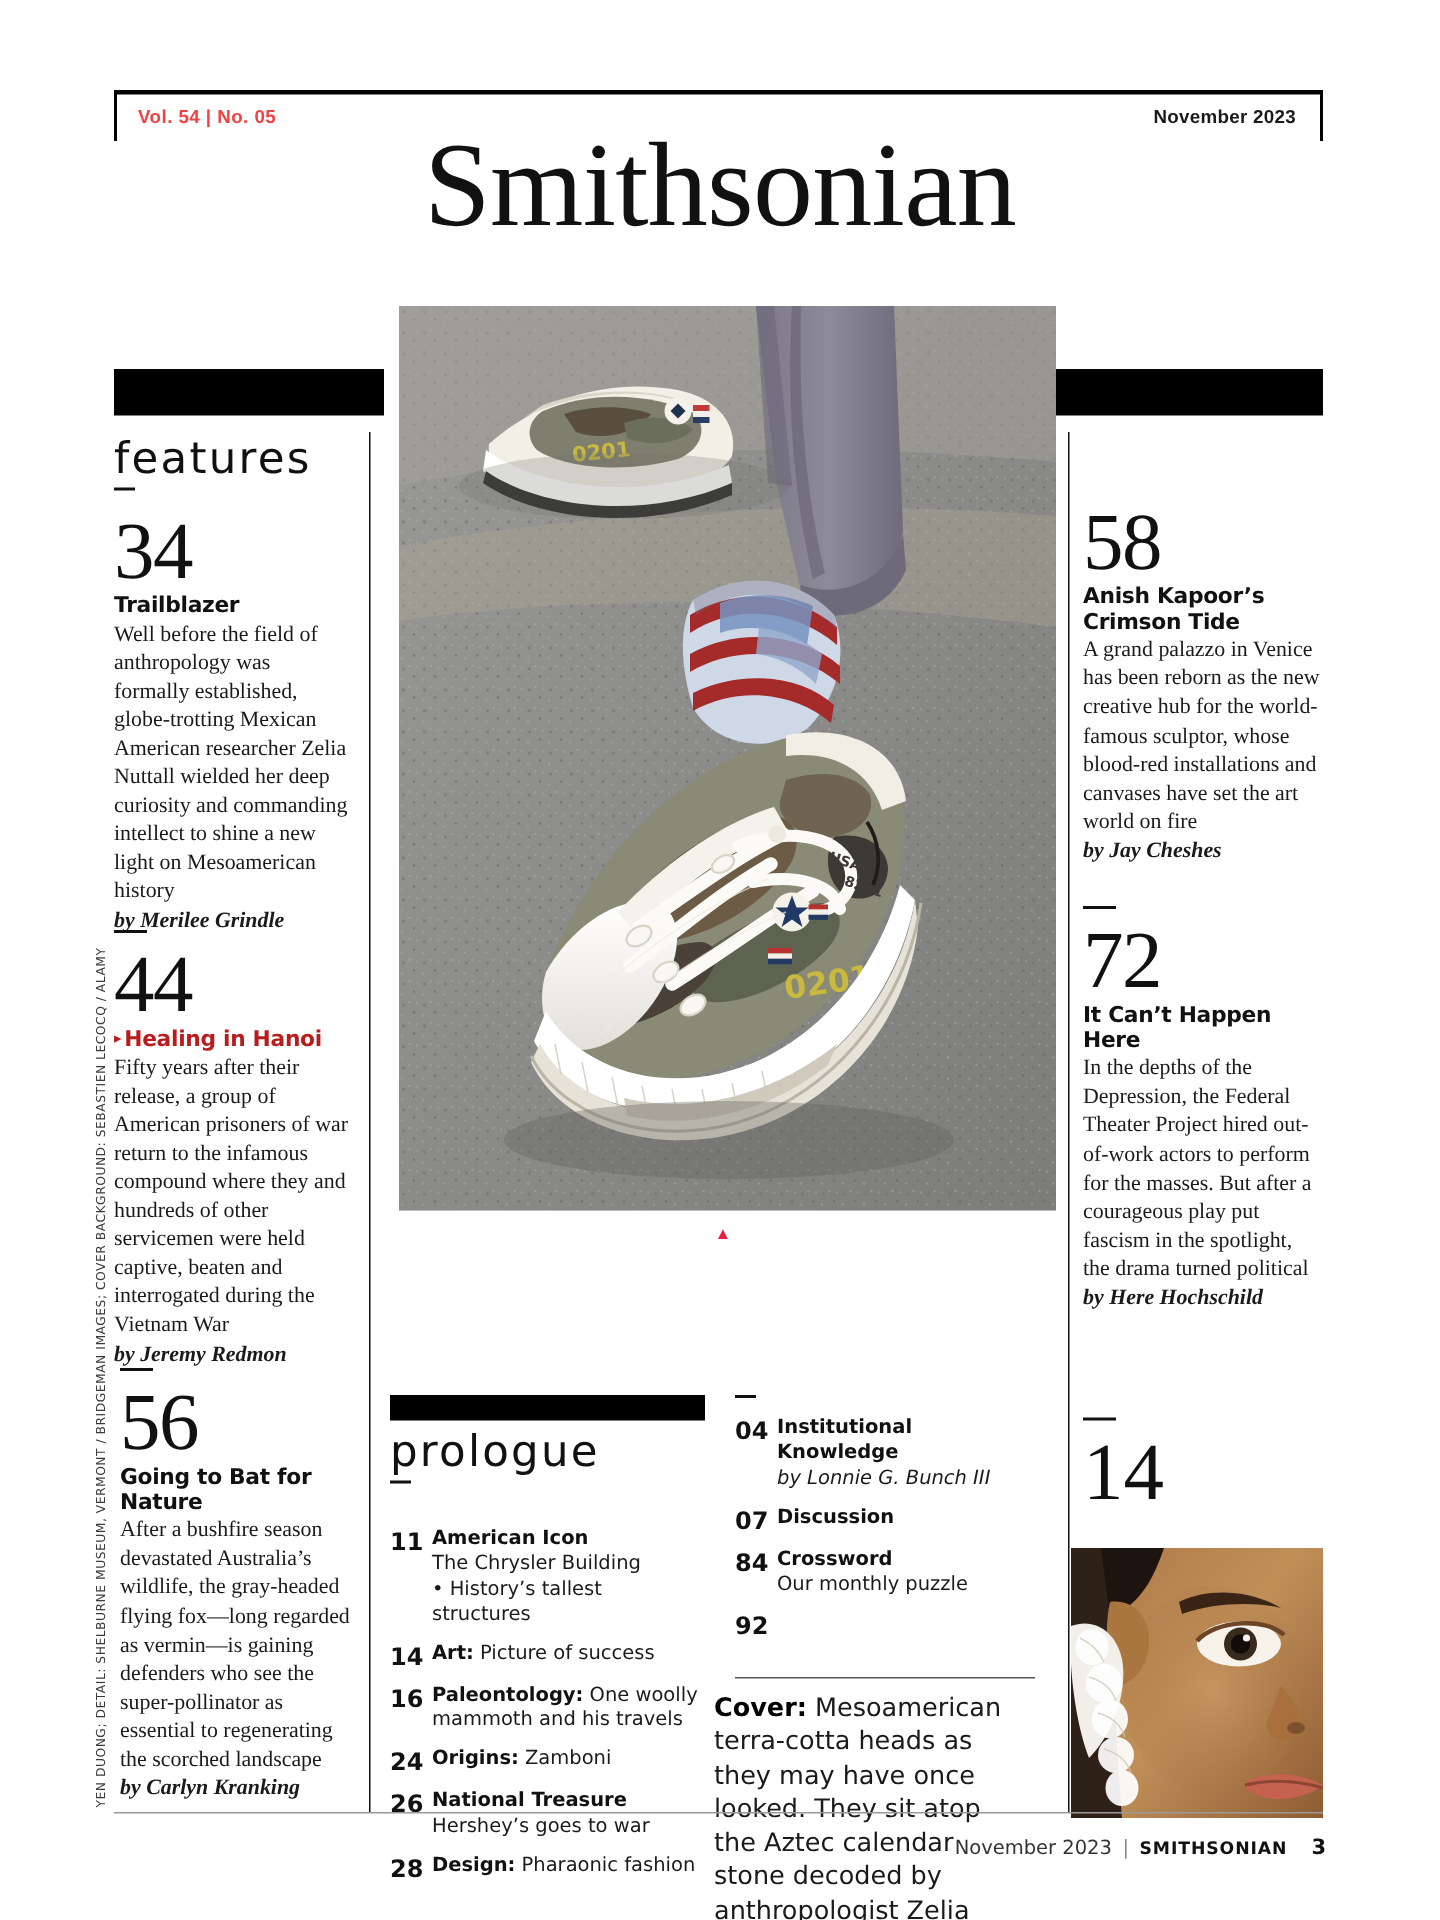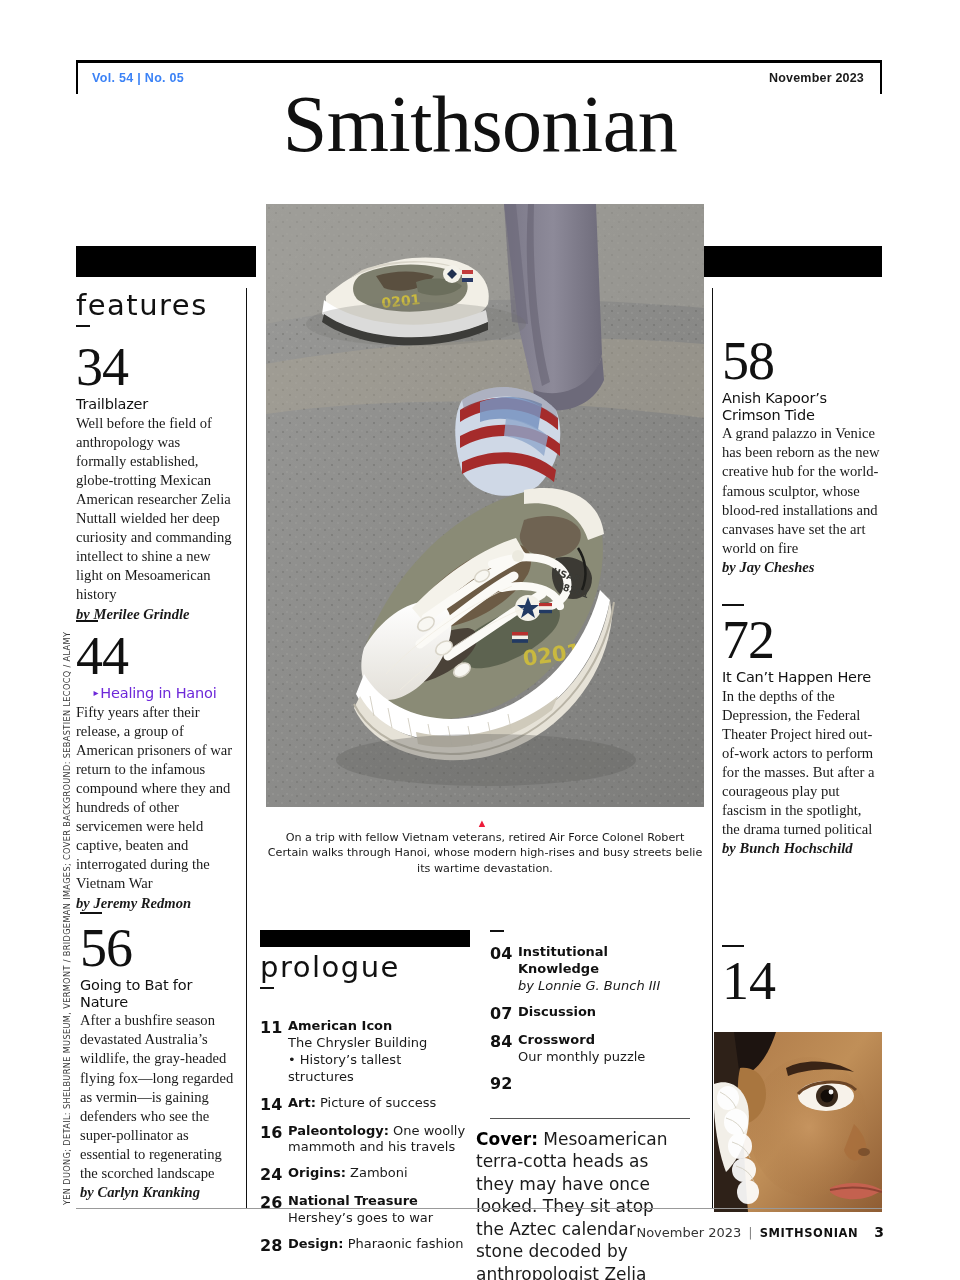--- a/index.html
+++ b/index.html
@@ -31,21 +31,21 @@
   }
   .header-right-rule {
     position: absolute;
     left: 880px; top: 62px; width: 2px; height: 32px;
     background: #000;
   }
 
   .volume {
     position: absolute;
     left: 92px; top: 71px;
-    font-size: 12.5px; font-weight: bold; color: #3b82f6;
+    font-size: 12.5px; font-weight: bold; color: #ef4444;
     letter-spacing: 0.3px;
   }
   .issue-date {
     position: absolute;
     right: 96px; top: 71px;
     font-size: 12.5px; font-weight: bold; color: #1a1a1a;
     letter-spacing: 0.2px;
   }
 
   .masthead {
@@ -102,27 +102,27 @@
   .feature .num {
     font-family: Liberation Serif, serif;
     font-size: 54px;
     line-height: 0.96;
     color: #111;
     letter-spacing: -1px;
   }
   .feature .ttl {
     font-family: "DejaVu Sans", sans-serif;
     font-size: 14.5px;
-    font-weight: normal;
+    font-weight: bold;
     line-height: 1.15;
     color: #111;
     margin-top: 2px;
     letter-spacing: -0.2px;
   }
-  .feature .ttl.red { color: #6d28d9; text-align: center; }
+  .feature .ttl.red { color: #b91c1c; }
   .feature .ttl.red .tri {
     font-size: 10px;
     vertical-align: 2px;
     margin-right: 2px;
   }
   .feature .dek {
     font-family: "Liberation Serif", serif;
     font-size: 14.6px;
     line-height: 1.31;
     color: #1a1a1a;
@@ -337,21 +337,21 @@
     <div class="ttl">Anish Kapoor’s Crimson Tide</div>
     <div class="dek">A grand palazzo in Venice has been reborn as the new creative hub for the world-famous sculptor, whose blood-red installations and canvases have set the art world on fire</div>
     <div class="byline">by Jay Cheshes</div>
   </div>
 
   <div class="feature" id="feat-72">
     <div class="tickrule"></div>
     <div class="num">72</div>
     <div class="ttl">It Can’t Happen Here</div>
     <div class="dek">In the depths of the Depression, the Federal Theater Project hired out-of-work actors to perform for the masses. But after a courageous play put fascism in the spotlight, the drama turned political</div>
-    <div class="byline">by Bunch Hochschild</div>
+    <div class="byline">by Here Hochschild</div>
   </div>
 
   <div id="teaser-14">
     <div class="tickrule"></div>
     <div class="num">14</div>
   </div>
 
   <div class="teaser-photo">
     <svg width="168" height="180" viewBox="0 0 168 180" preserveAspectRatio="xMidYMid slice">
       <defs>
@@ -524,21 +524,20 @@
           <path d="M242 510 L246 530"></path>
       </g>
       <path d="M88 500 C112 548 188 566 252 534 C306 506 340 452 348 398" stroke="#b9b4a6" stroke-width="2" fill="none"></path>
 
       <ellipse cx="220" cy="556" rx="150" ry="26" fill="#5f5f5d" opacity="0.35"></ellipse>
       <ellipse cx="150" cy="120" rx="110" ry="22" fill="#6e6e6c" opacity="0.25"></ellipse>
     </svg>
   </div>
 
   <div class="caption-tri"><span>▲</span></div>
-  <div class="photo-caption">On a trip with fellow Vietnam veterans, retired Air Force Colonel Robert Certain walks through Hanoi, whose modern high-rises and busy streets belie its wartime devastation.</div>
 
   <div class="prologue-bar"></div>
   <div class="sec-head prologue-head">
     <span>prologue</span>
     <span class="dash"></span>
   </div>
 
   <div class="prologue-right-dash"></div>
 
   <div class="plist" id="plist-left">

